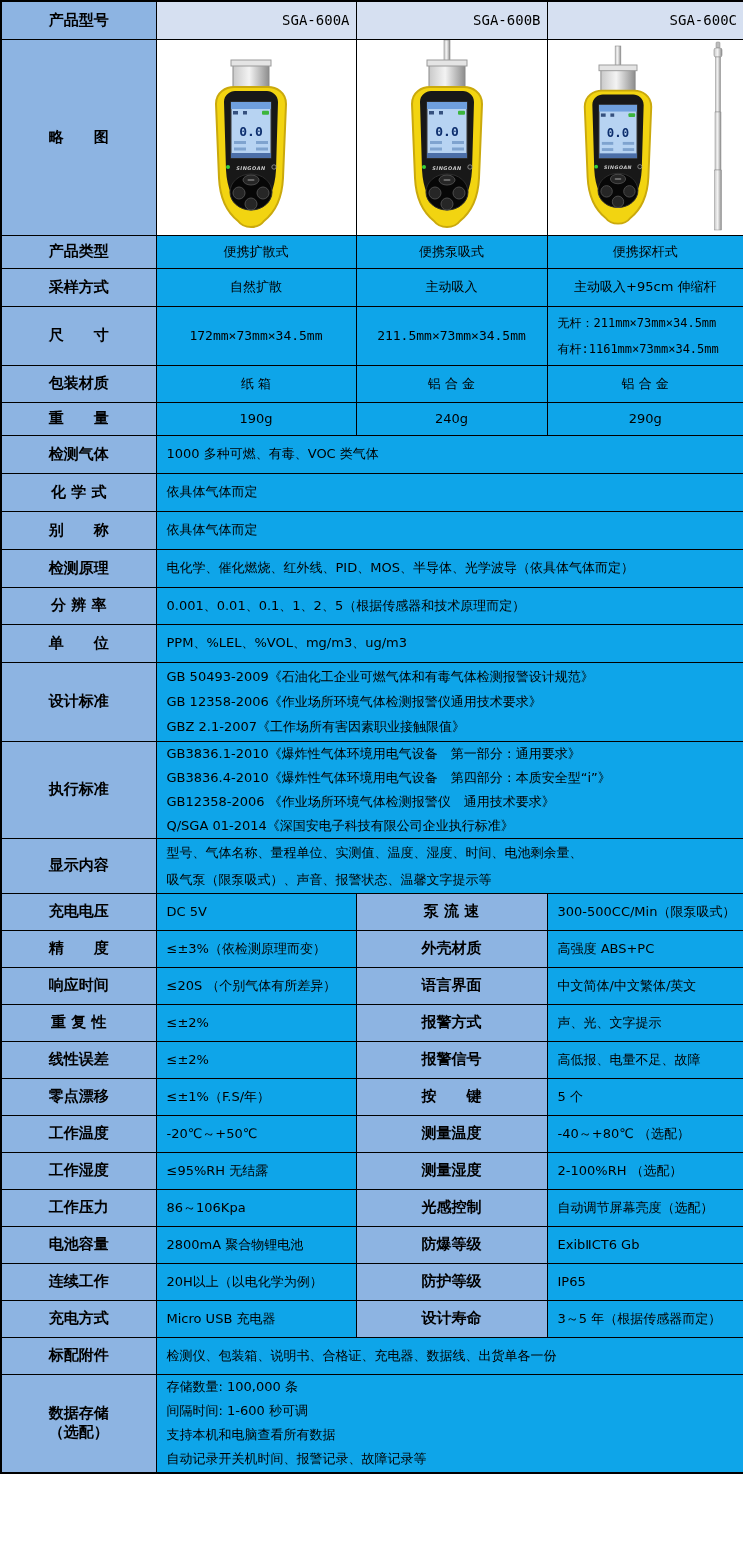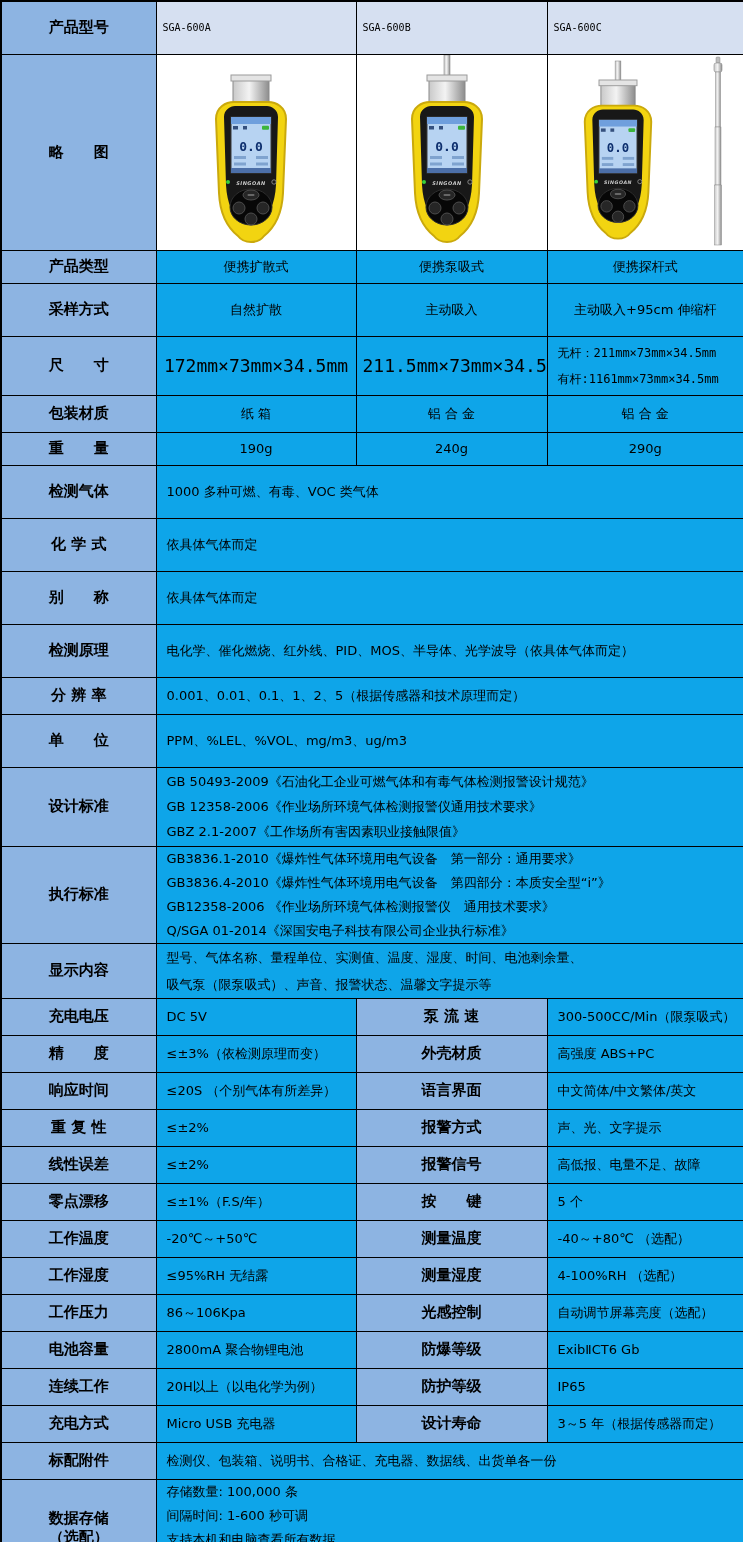--- a/index.html
+++ b/index.html
@@ -1,30 +1,30 @@
 <!DOCTYPE html>
 <html><head>
 <meta charset="utf-8">
 <style>
   html,body { margin:0; padding:0; background:#fff; }
   body { width:743px; font-family:"DejaVu Sans","Liberation Sans",sans-serif; color:#000; }
   table { border-collapse:collapse; width:743px; table-layout:fixed; border:2px solid #000; }
   td { border:1px solid #000; padding:0 6px; font-size:13px; overflow:hidden; }
   .lbl { background:#8db4e2; font-weight:bold; font-size:15px; text-align:center; padding:0 2px; }
   .val { background:#0ea5e9; }
-  .hdr { background:#d6e0f1; text-align:left; font-family:"DejaVu Sans Mono","Liberation Mono",monospace; font-size:10px; }
+  .hdr { background:#d6e0f1; text-align:right; font-family:"DejaVu Sans Mono","Liberation Mono",monospace; font-size:14px; }
   .img-cell { background:#ffffff; text-align:center; vertical-align:middle; padding:0; }
   .cc { text-align:center; }
   .tl { text-align:left; padding-left:10px; }
-  .mono { font-family:"DejaVu Sans Mono","Liberation Mono",monospace; font-size:18px;margin-left:7px; }
+  .mono { font-family:"DejaVu Sans Mono","Liberation Mono",monospace; font-size:13px;margin-left:7px; }
   .line { line-height:25px; white-space:nowrap; }
   .line2 { line-height:27px; white-space:nowrap; }
   .line3 { line-height:24px; white-space:nowrap; }
   .dimline { line-height:26px; text-align:left; padding-left:4px; white-space:nowrap; font-family:"DejaVu Sans Mono","Liberation Mono",monospace; font-size:12px;}
-  tr.h33{height:33px} tr.h37{height:37px} tr.h38{height:53px} tr.h55{height:55px}
+  tr.h33{height:33px} tr.h37{height:37px} tr.h38{height:38px} tr.h55{height:55px}
   tr.h59{height:59px} tr.h79{height:79px} tr.h95{height:95px} tr.h99{height:99px} tr.h199{height:190px}
   svg { display:block; margin:0 auto; }
 </style>
 </head>
 <body>
 
 <table>
   <colgroup>
       <col style="width:155px">
       <col style="width:200px">
@@ -285,21 +285,21 @@
   <tr class="h37">
     <td class="lbl">工作温度</td>
     <td class="val tl">-20℃～+50℃</td>
     <td class="lbl">测量温度</td>
     <td class="val tl">-40～+80℃ （选配）</td>
   </tr>
   <tr class="h37">
     <td class="lbl">工作湿度</td>
     <td class="val tl">≤95%RH 无结露</td>
     <td class="lbl">测量湿度</td>
-    <td class="val tl">4-100%RH （选配）</td>
+    <td class="val tl">2-100%RH （选配）</td>
   </tr>
   <tr class="h37">
     <td class="lbl">工作压力</td>
     <td class="val tl">86～106Kpa</td>
     <td class="lbl">光感控制</td>
     <td class="val tl">自动调节屏幕亮度（选配）</td>
   </tr>
   <tr class="h37">
     <td class="lbl">电池容量</td>
     <td class="val tl">2800mA 聚合物锂电池</td>

